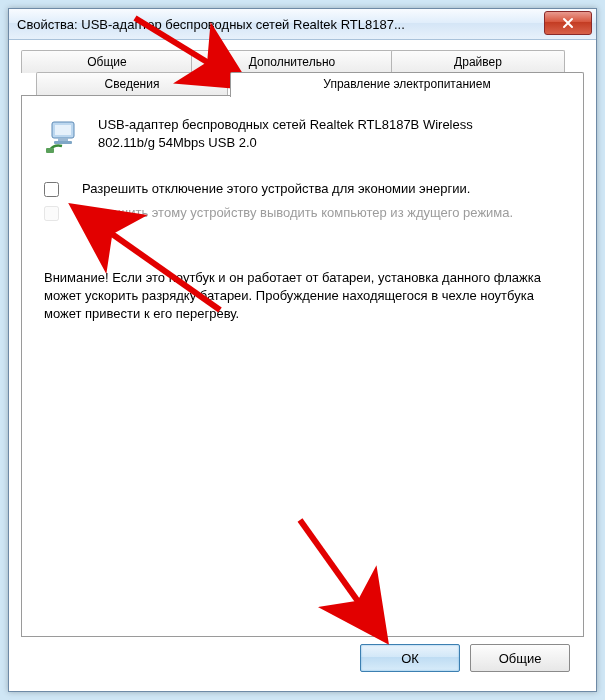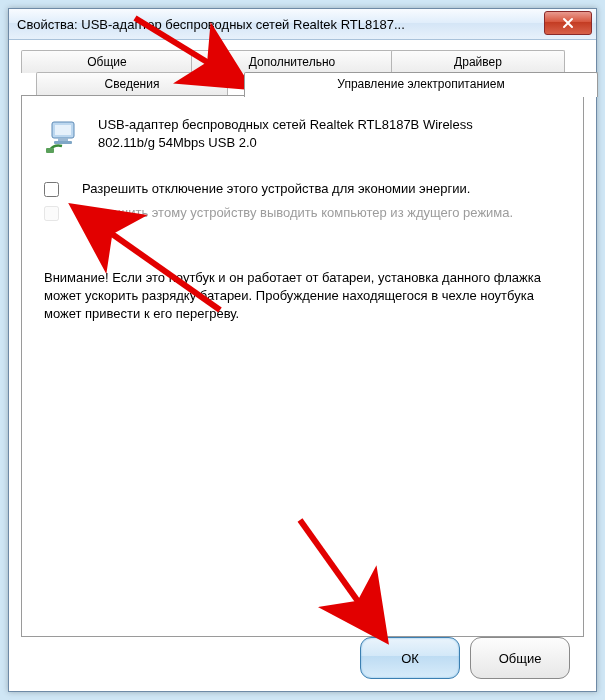--- a/index.html
+++ b/index.html
@@ -56,21 +56,21 @@
   .tab.row1{top:0;}
   .tab.row2{top:22px;margin-left:15px;}
   .tab.active{
     background:#fff;z-index:3;height:24px;
     border-color:#9a9a9a;
   }
   .tab.t1{left:0;width:170px;}
   .tab.t2{left:170px;width:200px;}
   .tab.t3{left:370px;width:172px;}
   .tab.t4{left:0;width:190px;}
-  .tab.t5{left:208px;width:352px;}
+  .tab.t5{left:194px;width:352px;}
   .tab-page{
     position:relative;
     border:1px solid #9a9a9a;
     background:#fff;
     flex:1;
     padding:20px 22px 12px 22px;
     margin-top:-1px;
   }
   
   .dev{
@@ -85,22 +85,22 @@
   .chk.disabled{color:#9c9c9c;}
   .chk.disabled input{opacity:.55;}
   
   .warn{margin-top:48px;font-size:13px;line-height:1.4;}
   
   .btnbar{
     height:42px;display:flex;align-items:center;justify-content:flex-end;gap:10px;
     padding-right:14px;
   }
   .btn{
-    min-width:100px;height:42px;
-    border:1px solid #8a8a8a;border-radius:11px;
+    min-width:100px;height:28px;
+    border:1px solid #8a8a8a;border-radius:2px;
     background:linear-gradient(#fdfdfd,#e7e7e7);
     font-size:13px;cursor:pointer;
   }
   .btn.default{
     border:1px solid #3c7fb1;
     box-shadow:0 0 2px #6fb3e0 inset;
     background:linear-gradient(#eaf4fc,#d3e8f8 45%,#bedcf3 46%,#d8ecfa);
   }
   
   .arrow{position:absolute;pointer-events:none;}

